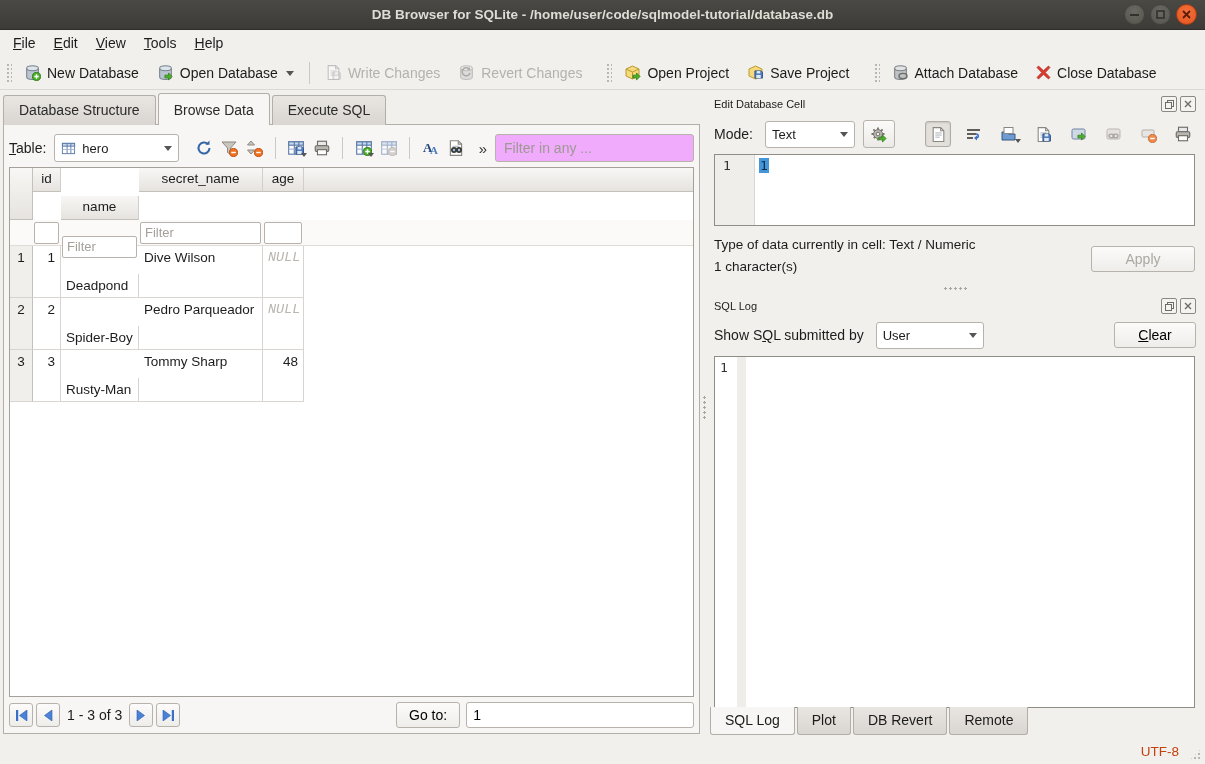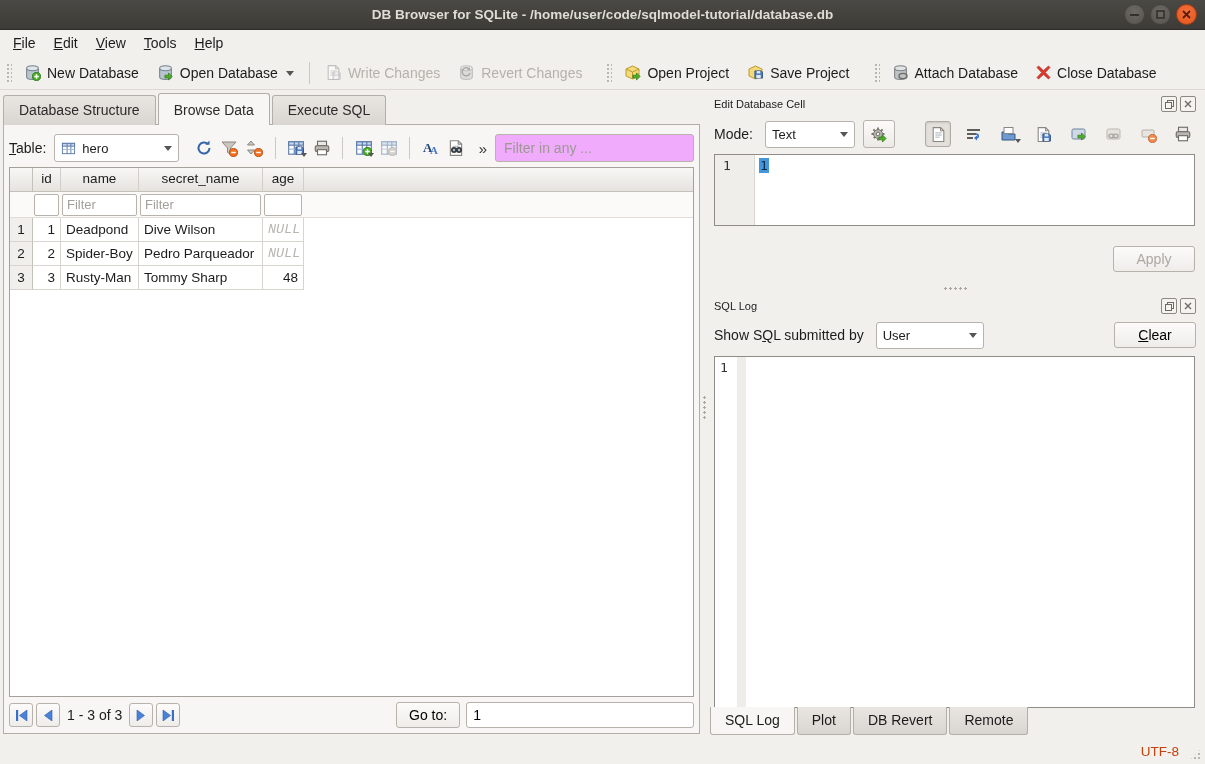--- a/index.html
+++ b/index.html
@@ -87,21 +87,21 @@
   .g-filter .fcell { padding:1px 1px; border-right:1px solid transparent; }
   .g-filter input { width:100%; height:22px; border:1px solid #b7b2ac; border-radius:2px; padding:0 4px;
                     font-size:13px; font-family:inherit; background:#fff; }
   .g-filter input::placeholder { color:#a39f99; }
   .g-rn { background:#f1efec; border-right:1px solid #c4c0ba; border-bottom:1px solid #d8d5d0;
           text-align:center; font-size:13.5px; padding-top:4px; }
   .g-c { border-right:1px solid #d8d5d0; border-bottom:1px solid #d8d5d0; padding:4px 5px; font-size:13.5px;
          white-space:nowrap; overflow:hidden; }
   .num { text-align:right; }
   .null-val { color:#b9b5af; font-style:italic; text-align:left;font-family:Liberation Mono, monospace; }
-  .w-rn{width:23px;flex:0 0 23px;} .w-id{width:28px;flex:0 0 28px;} .w-name{width:78px;flex:0 0 78px;}
+  .w-rn{width:23px;flex:0 0 23px;} .w-id{width:28px;flex:0 0 28px;} .w-name{width:78px;flex:0 0 78px;margin-top:28px;}
   .w-sn{width:124px;flex:0 0 124px;} .w-age{width:41px;flex:0 0 41px;} .w-fill{flex:1; border-right:none;}
   .g-rest { flex:1; background:#fff; }
 
   
   .grid-nav { height:32px; flex:0 0 32px; display:flex; align-items:center; gap:3px; padding-top:4px; }
   .nav-btn { width:24px; height:24px; border:1px solid #b7b2ac; border-radius:3px;
              background:linear-gradient(#fcfbfa,#efedea); display:flex; align-items:center; justify-content:center; cursor:pointer; }
   .range-lbl { font-size:14px; margin:0 4px; }
   .goto-group { margin-left:auto; display:flex; align-items:center; gap:6px; width:298px; }
   .btn { border:1px solid #b7b2ac; border-radius:3px; background:linear-gradient(#fcfbfa,#efedea);
@@ -603,22 +603,26 @@
             </div>
         </div>
       </div>
 
       <div class="editor">
         <div class="gutter">1</div>
         <div class="editor-body"><span class="sel-text">1</span></div>
       </div>
 
       <div class="cell-info">
+        <div class="info-lines">
+          <div>Type of data currently in cell: Text / Numeric</div>
+          <div>1 character(s)</div>
+        </div>
         <div class="apply-wrap">
-          <button class="btn disabled" style="width:82px">Apply</button>
+          <button class="btn disabled" style="width:104px">Apply</button>
         </div>
       </div>
 
       <div class="hsplit"></div>
 
       <div class="dock-title">
         <span>SQL Log</span>
         <div class="dock-btns">
           <div class="dockbtn">
               <svg width="9" height="9" viewBox="0 0 9 9">

